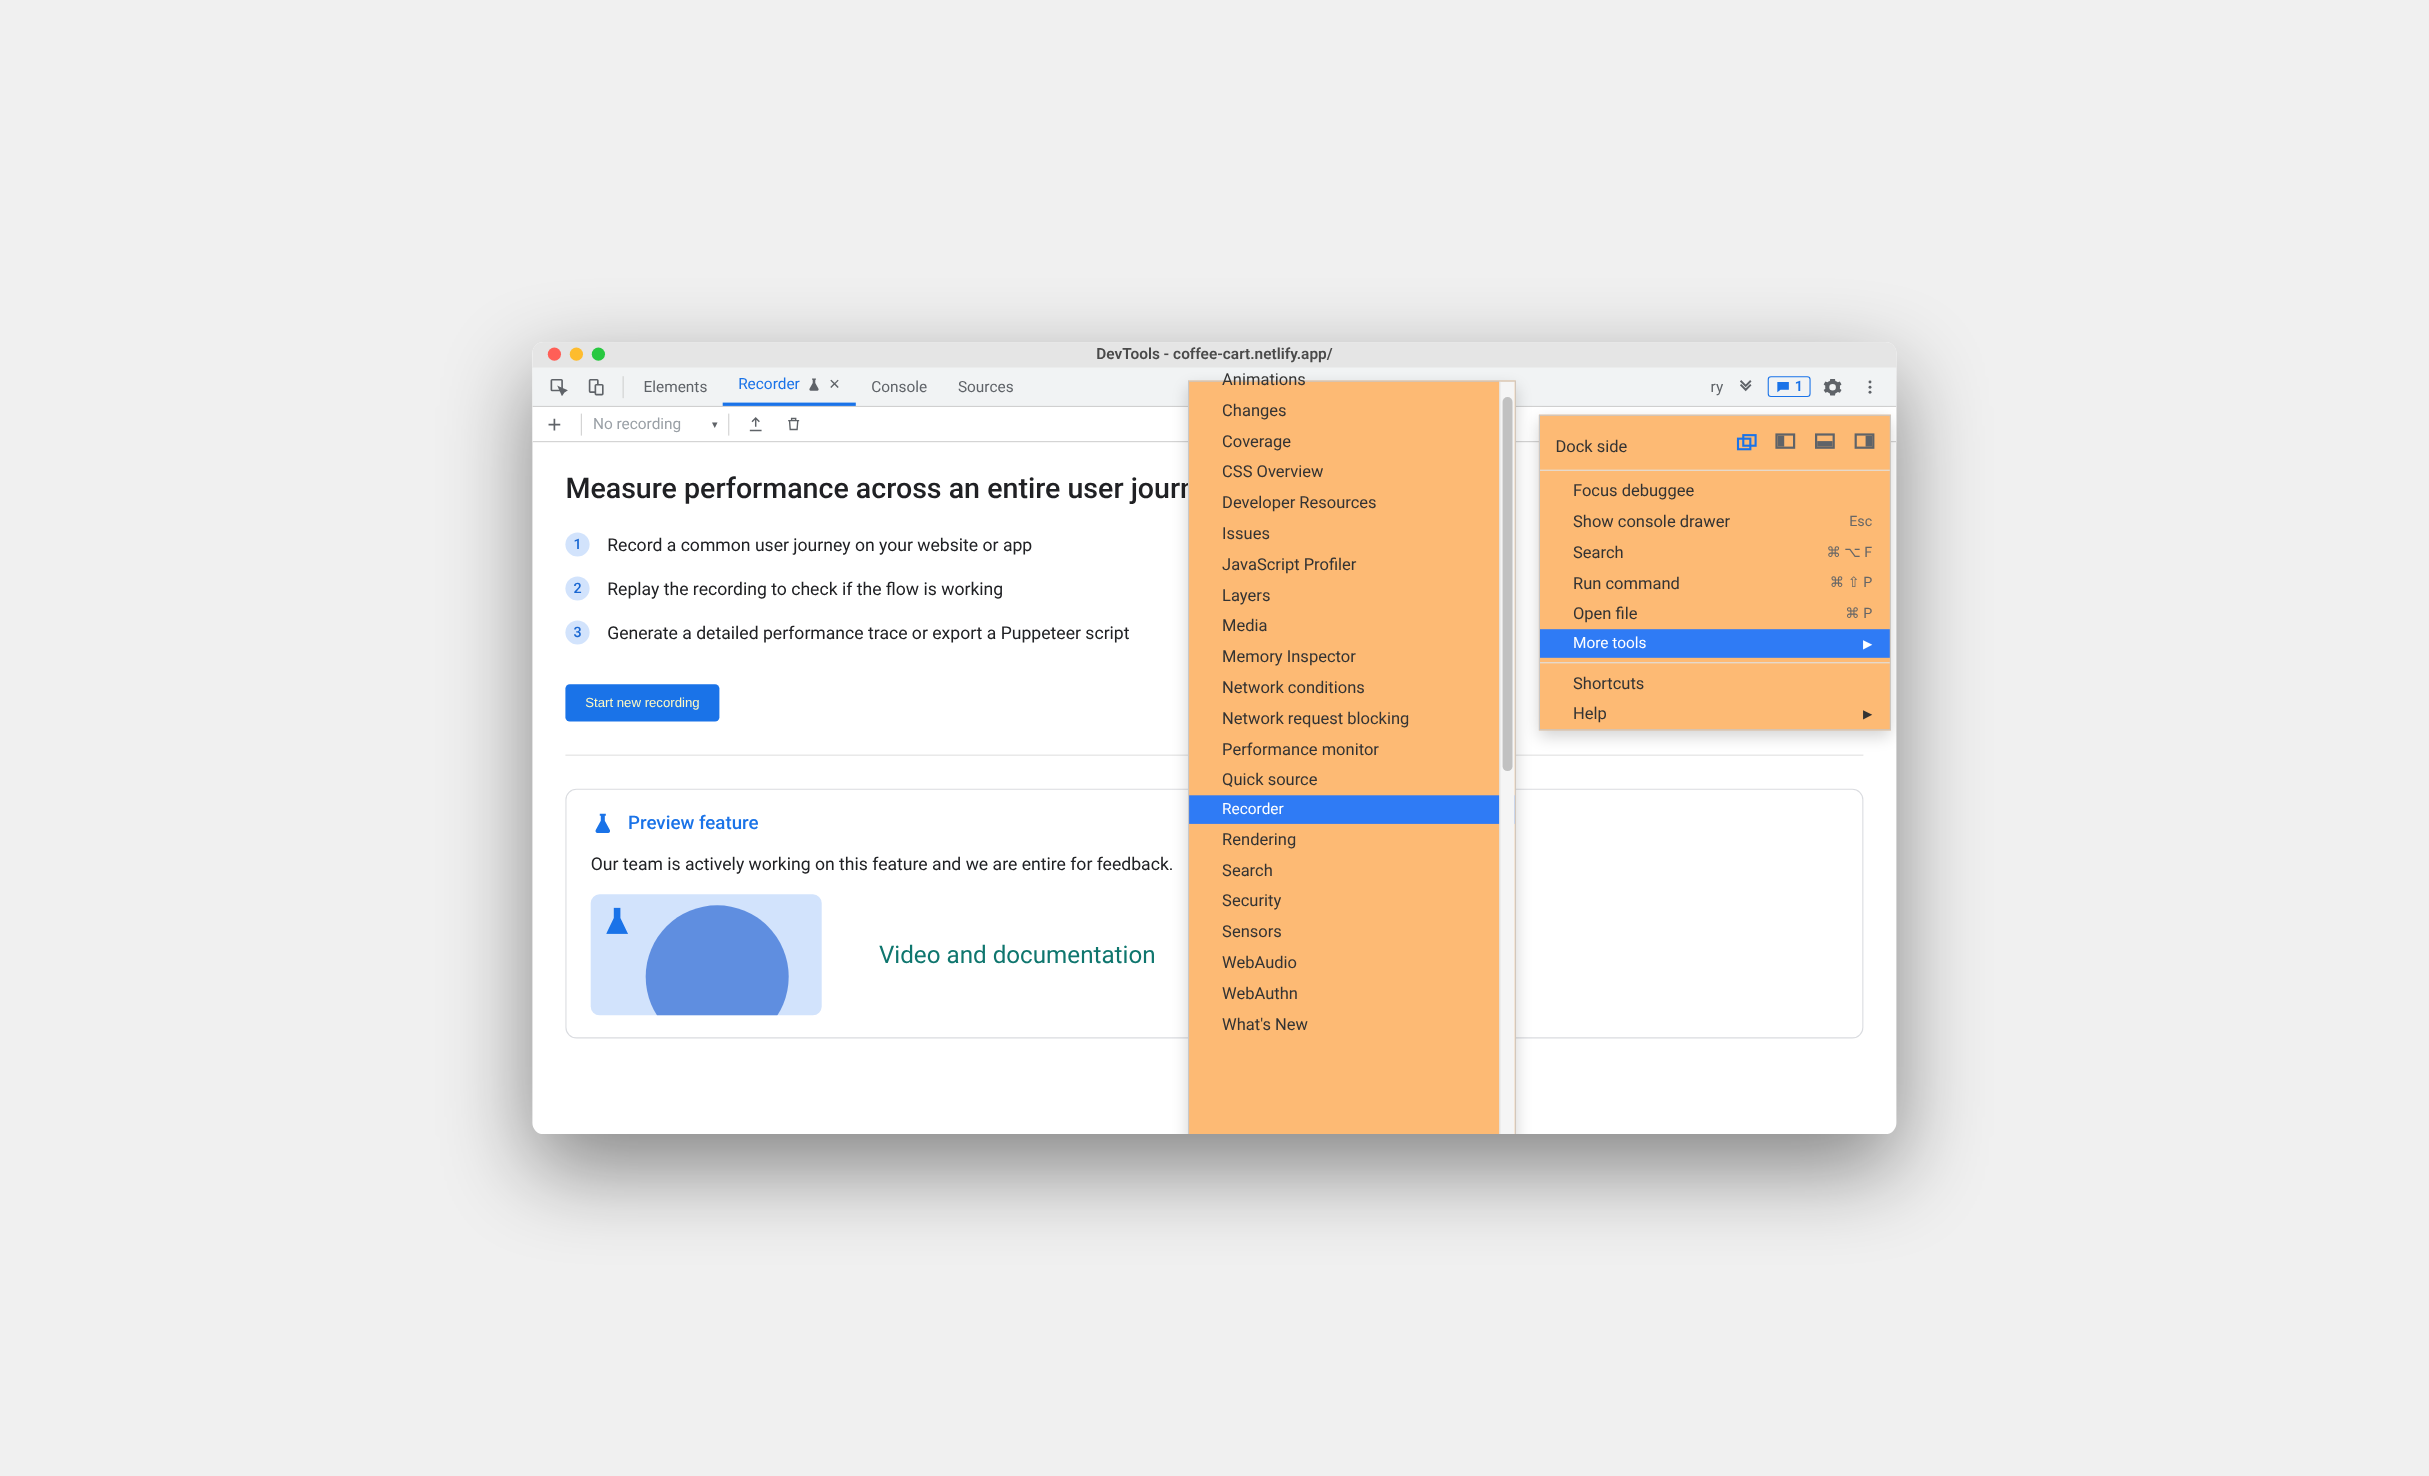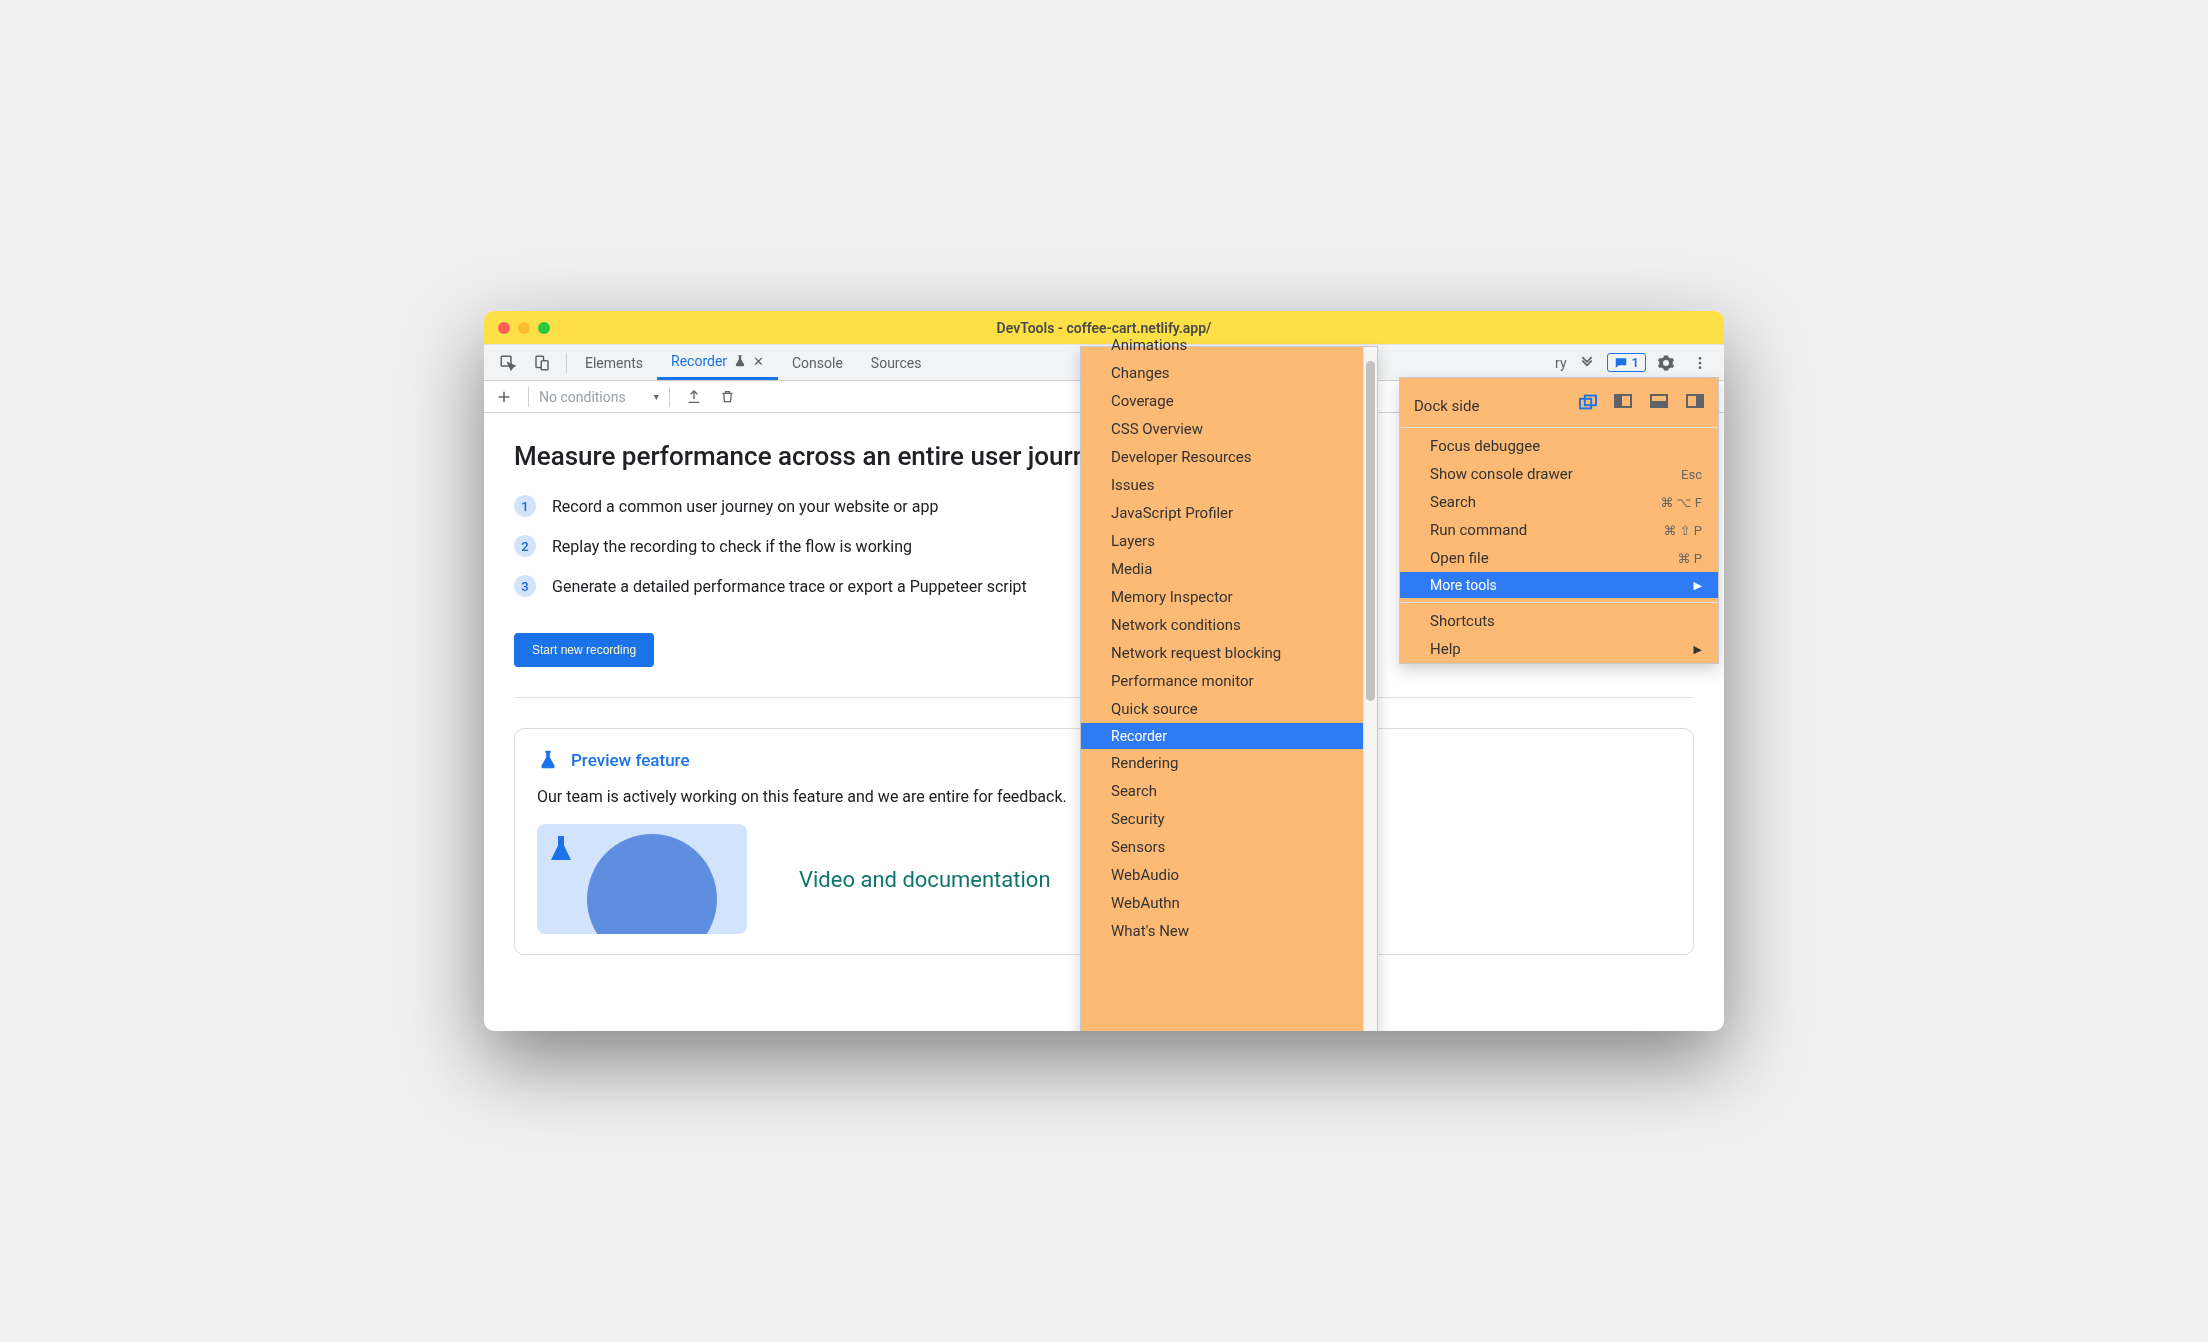--- a/index.html
+++ b/index.html
@@ -18,22 +18,22 @@
     background: #fff;
     border-radius: 10px;
     box-shadow: 0 30px 80px rgba(0,0,0,0.45);
     overflow: hidden;
     position: relative;
     display: flex;
     flex-direction: column;
   }
   
   .titlebar {
-    height: 34px;
-    background: #fde047;
+    height: 23px;
+    background: #e5e5e5;
     display: flex;
     align-items: center;
     position: relative;
     border-bottom: 1px solid #e5e5e5;
   }
   .traffic-lights { display: flex; gap: 8px; padding-left: 14px; }
   .tl { width: 12px; height: 12px; border-radius: 50%; }
   .tl.red { background: #ff5f57; }
   .tl.yellow { background: #febc2e; }
   .tl.green { background: #28c840; }
@@ -194,21 +194,21 @@
   </div>
 
   <div class="rec-toolbar">
     <div class="ico-btn">
       <svg width="16" height="16" viewBox="0 0 24 24" stroke="#5f6368" stroke-width="2.3">
           <path d="M12 4v16M4 12h16"></path>
         </svg>
     </div>
     <div class="divider"></div>
     <div class="sel">
-      <span>No conditions</span>
+      <span>No recording</span>
       <span class="chev">▾</span>
     </div>
     <div class="divider"></div>
     <div class="ico-btn">
       <svg width="16" height="16" viewBox="0 0 24 24" fill="none" stroke="#5f6368" stroke-width="2">
           <path d="M12 3v12M7 8l5-5 5 5M4 20h16"></path>
         </svg>
     </div>
     <div class="ico-btn">
       <svg width="15" height="15" viewBox="0 0 24 24" fill="none" stroke="#5f6368" stroke-width="2">

